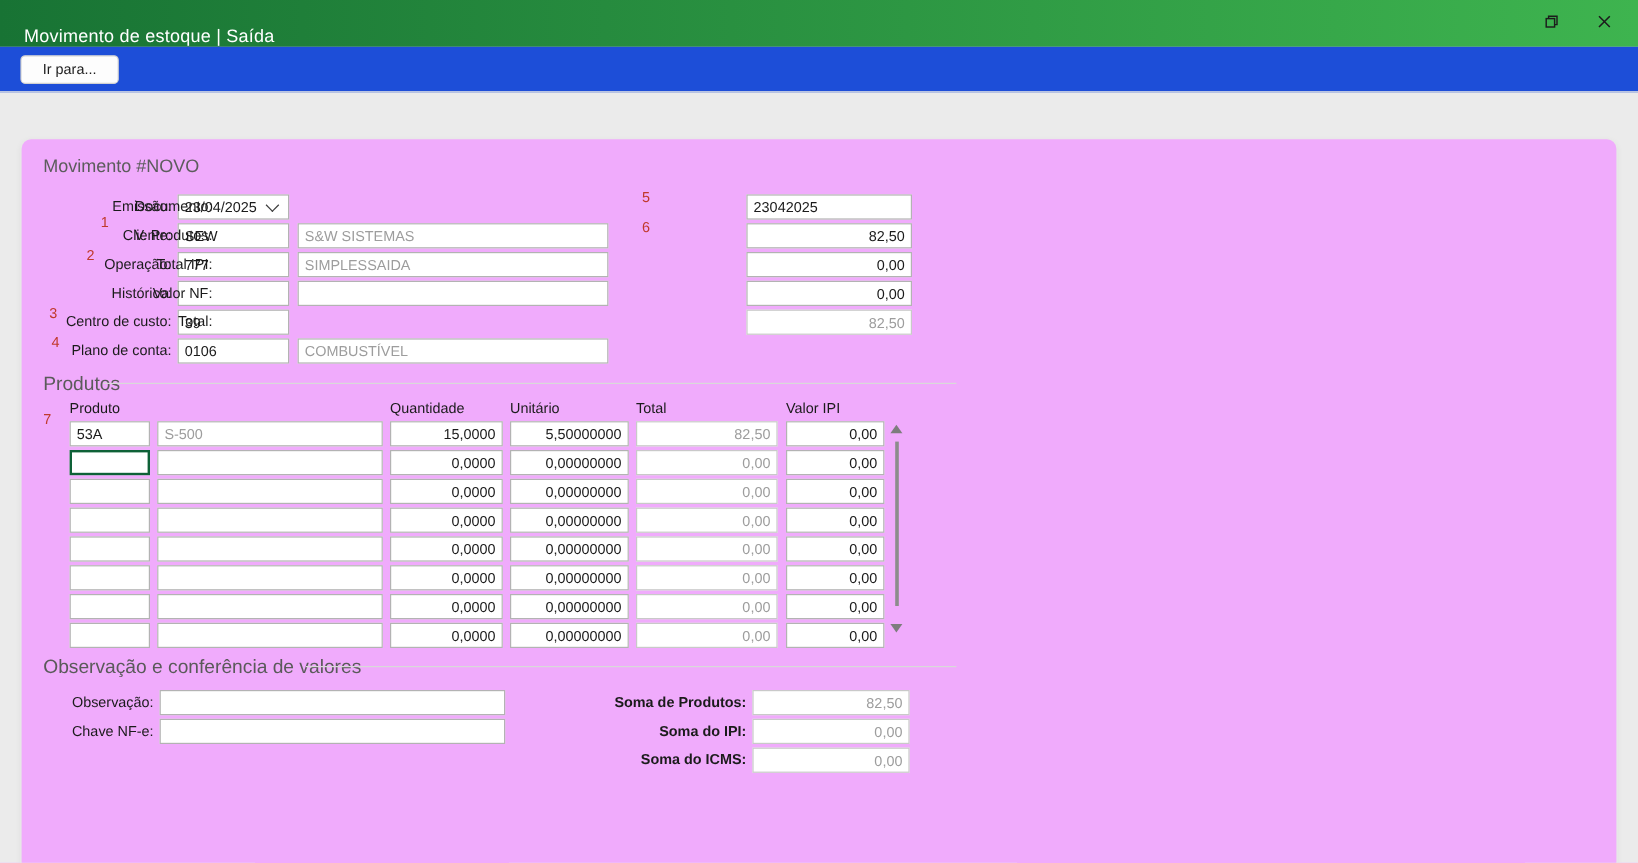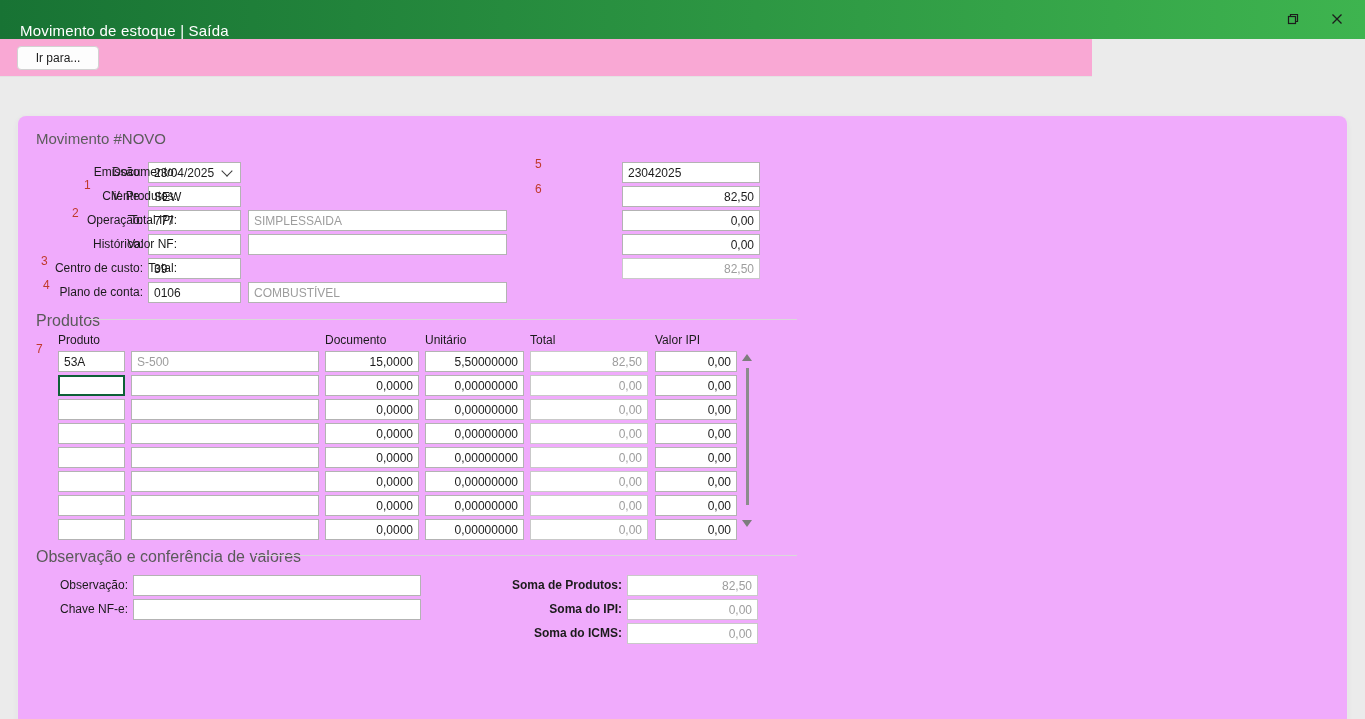--- a/index.html
+++ b/index.html
@@ -12,22 +12,22 @@
   .titlebar{
     position:absolute;left:0;top:0;width:1365px;height:39px;
     background:linear-gradient(90deg,#187334 0%,#3eb44f 100%);
     display:flex;align-items:flex-end;
   }
   .win-title{color:#fff;font-size:15px;margin-left:20px;letter-spacing:.2px}
   .win-controls{position:absolute;right:6px;top:0;height:39px;display:flex}
   .win-btn{width:44px;height:39px;display:flex;align-items:center;justify-content:center;cursor:default}
   
   .toolbar{
-    position:absolute;left:0;top:39px;width:1092px;height:38px;
-    background:#f9a8d4;border-bottom:1px solid #e3e3e3;box-sizing:border-box;
+    position:absolute;left:0;top:39px;width:1365px;height:38px;
+    background:#1d4ed8;border-bottom:1px solid #e3e3e3;box-sizing:border-box;
   }
   .btn{
     box-sizing:border-box;height:24px;width:82px;
     background:#fdfdfd;border:1px solid #d2d2d2;border-radius:4px;
     display:flex;align-items:center;justify-content:center;
     font-size:12px;color:#1c1c1c;
   }
   .btn-go{position:absolute;left:17px;top:7px}
   .btn-group{position:absolute;right:17px;top:7px;display:flex;gap:11px}
   
@@ -114,20 +114,21 @@
   <span class="badge" style="left:517px;top:42px">5</span>
   <span class="badge" style="left:517px;top:67px">6</span>
   <span class="badge" style="left:18px;top:227px">7</span>
 
   <div class="lbl lblL" style="top:46px">Emissão:</div>
   <input class="tbx" style="left: 130px; top: 46px; width: 93px;" value="23/04/2025">
   <span class="chev" style="left:205px;top:51px"></span>
 
   <div class="lbl lblL" style="top:70px">Cliente:</div>
   <input class="tbx" style="left: 130px; top: 70px; width: 93px;" value="SEW">
+  <input class="tbx gray" style="left: 230px; top: 70px; width: 259px;" value="S&amp;W SISTEMAS">
 
   <div class="lbl lblL" style="top:94px">Operação:</div>
   <input class="tbx" style="left: 130px; top: 94px; width: 93px;" value="777">
   <input class="tbx gray" style="left: 230px; top: 94px; width: 259px;" value="SIMPLESSAIDA">
 
   <div class="lbl lblL" style="top:118px">Histórico:</div>
   <input class="tbx" style="left: 130px; top: 118px; width: 93px;">
   <input class="tbx" style="left: 230px; top: 118px; width: 259px;">
 
   <div class="lbl lblL" style="top:142px">Centro de custo:</div>
@@ -149,21 +150,21 @@
   <div class="lbl lblR" style="top:118px">Valor NF:</div>
   <input class="tbx num" style="left: 604px; top: 118px; width: 138px;" value="0,00">
 
   <div class="lbl lblR" style="top:142px">Total:</div>
   <input class="tbx num ro" readonly="" style="left: 604px; top: 142px; width: 138px;" value="82,50">
 
   <div class="sect" style="left:18px;top:196px">Produtos</div>
   <div class="sline" style="left:68px;top:203px;width:711px"></div>
 
   <div class="th" style="left:40px;top:217px">Produto</div>
-  <div class="th" style="left:307px;top:217px">Documento</div>
+  <div class="th" style="left:307px;top:217px">Quantidade</div>
   <div class="th" style="left:407px;top:217px">Unitário</div>
   <div class="th" style="left:512px;top:217px">Total</div>
   <div class="th" style="left:637px;top:217px">Valor IPI</div>
 
   <div class="prow" style="top:235px">
     <input class="tbx cell c-code" value="53A" style="">
     <input class="tbx cell c-desc gray" value="S-500" style="">
     <input class="tbx cell c-qty num" value="15,0000" style="">
     <input class="tbx cell c-unit num" value="5,50000000" style="">
     <input class="tbx cell c-tot num ro" readonly="" value="82,50" style="">

